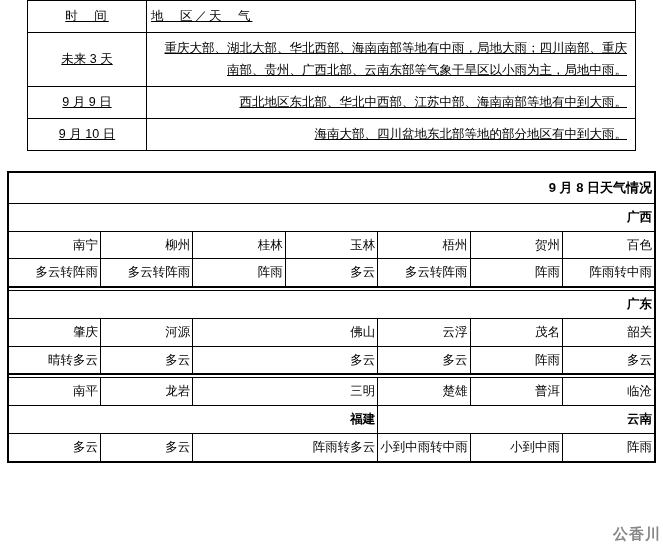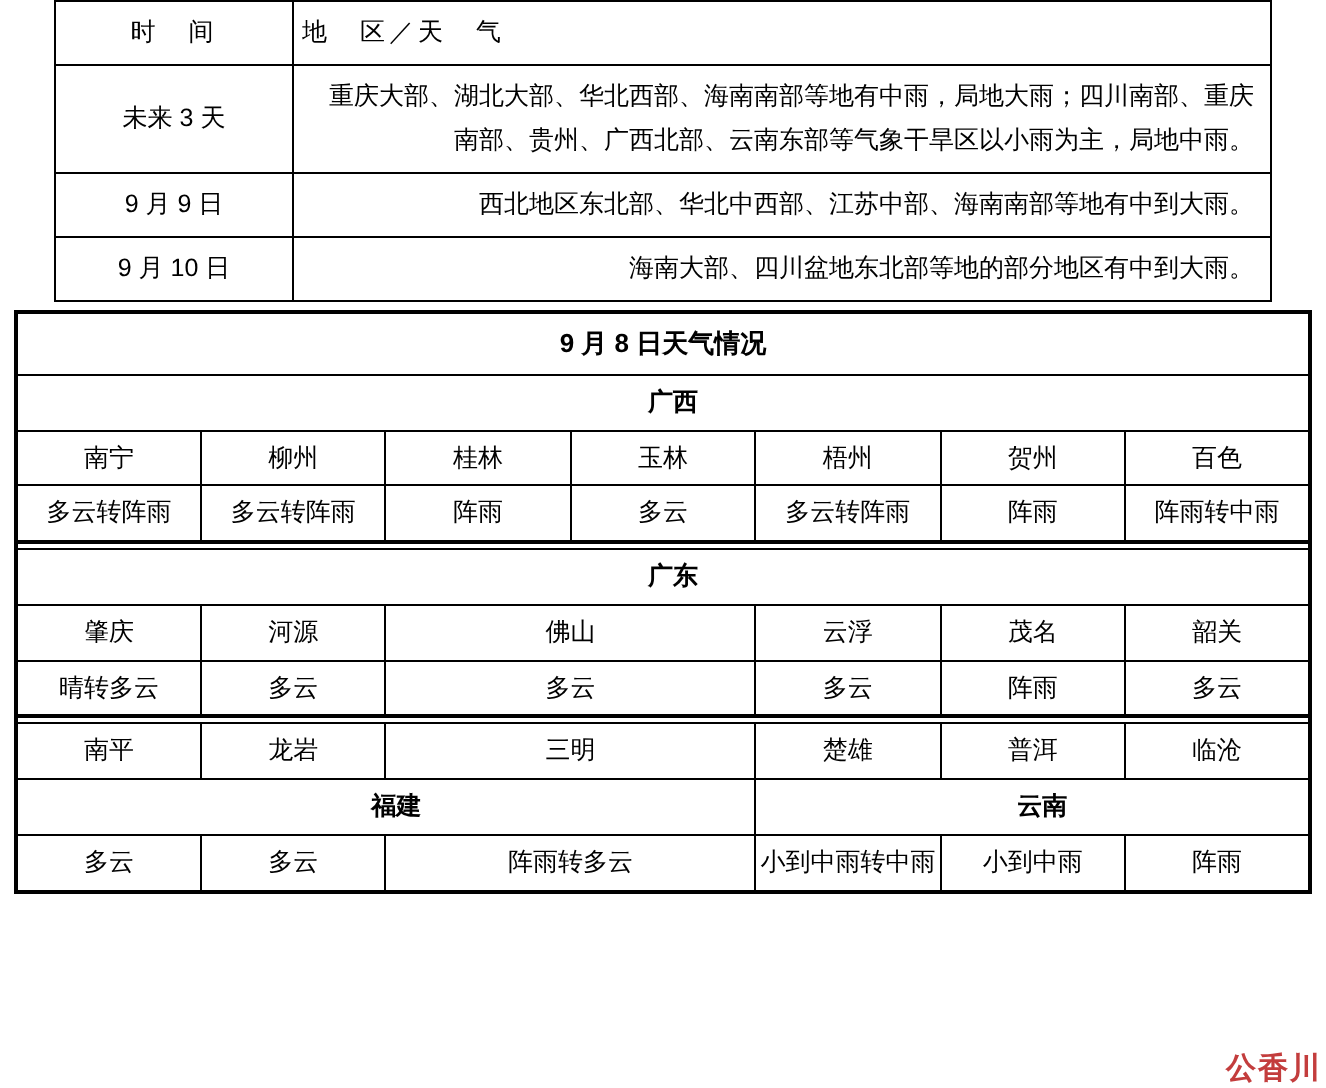--- a/index.html
+++ b/index.html
@@ -30,22 +30,23 @@
   }
 
   table {
     border-collapse: collapse;
     table-layout: fixed;
   }
 
   
   .forecast {
     width: 609px;
-    margin: 0 auto 4px auto;
+    margin: 0 auto 20px auto;
     border: 1px solid #000;
+    text-decoration: underline;
   }
   .forecast td {
     border: 1px solid #000;
     font-size: 12.5px;
     padding: 5px 8px;
     vertical-align: middle;
     line-height: 1.7;
   }
   .forecast .hd {
     text-align: left;
@@ -63,21 +64,21 @@
 
   
   .cond {
     width: 649px;
     margin: 0 auto;
     border: 2px solid #000;
   }
   .cond td {
     border: 1px solid #000;
     font-size: 12.5px;
-    text-align: center;
+    text-align: right;
     padding: 4px 2px;
     white-space: nowrap;
     line-height: 1.5;
   }
   .cond td.title {
     font-weight: bold;
     font-size: 13px;
     padding: 5px 2px;
   }
   .cond td.prov {
@@ -93,21 +94,21 @@
     border-top: 2px solid #000;
     border-bottom: none;
   }
 
   .watermark {
     position: absolute;
     right: 2px;
     bottom: 0px;
     font-size: 15px;
     font-weight: bold;
-    color: #b91c1c;
+    color: #737373;
     opacity: 0.85;
     pointer-events: none;
     letter-spacing: 1px;
   }
 </style>
 </head>
 <body>
 
 <div class="page">
 

